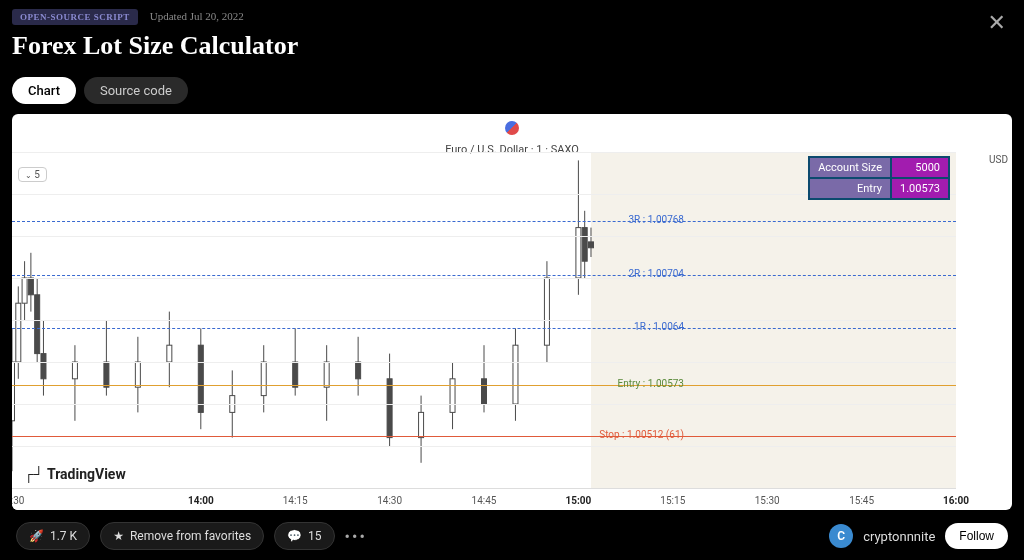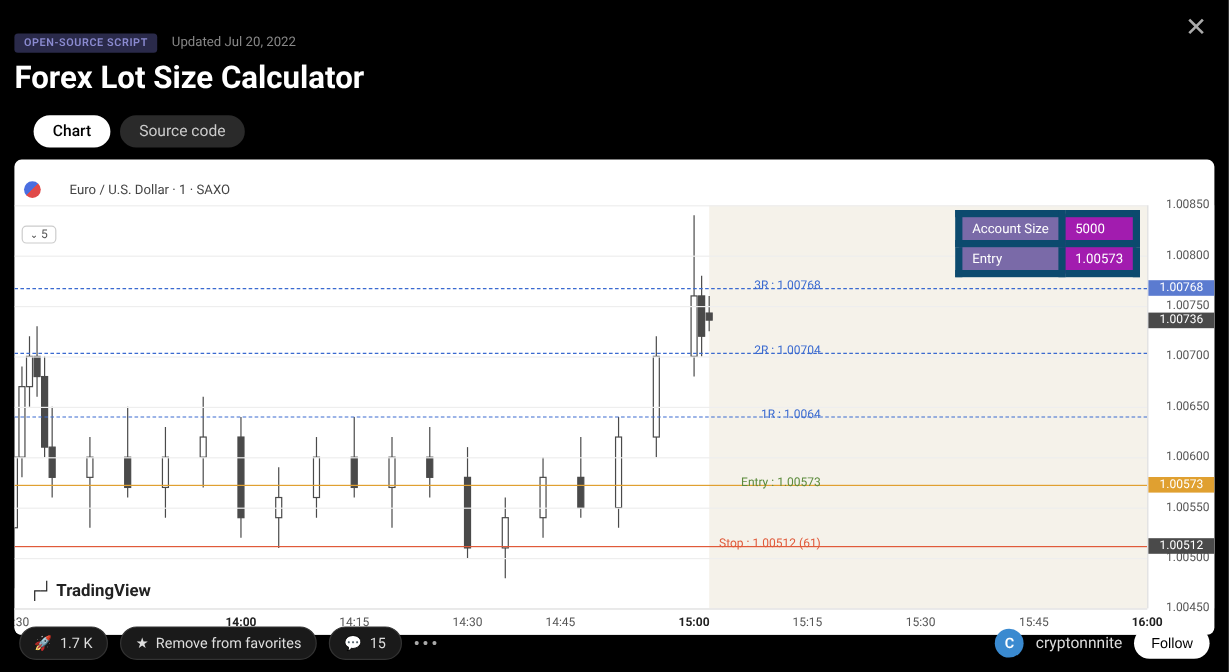--- a/index.html
+++ b/index.html
@@ -6,21 +6,22 @@
   body {
     width: 1024px;
     height: 560px;
     background: #000;
     font-family: -apple-system, BlinkMacSystemFont, "Segoe UI", Roboto, sans-serif;
     color: #fff;
     overflow: hidden;
     position: relative;
   }
   .header {
-    padding: 23px 12px 6px 12px;
+    padding: 6px 12px 6px 12px;
+    font-family: Liberation Serif, serif;
   }
   .badge {
     display: inline-block;
     background: #2a2a4a;
     color: #8a8ad0;
     font-size: 9px;
     font-weight: 600;
     letter-spacing: 0.5px;
     padding: 3px 8px;
     border-radius: 3px;
@@ -38,21 +39,21 @@
   }
   .close {
     position: absolute;
     top: 10px;
     right: 18px;
     font-size: 22px;
     color: #aaa;
     cursor: pointer;
   }
   .tabs {
-    padding: 0 28px;
+    padding: 0 12px;
     display: flex;
     gap: 8px;
     margin-top: 10px;
   }
   .tab {
     padding: 6px 16px;
     border-radius: 16px;
     font-size: 13px;
     cursor: pointer;
   }
@@ -62,24 +63,25 @@
     margin: 10px 12px 0 12px;
     background: #fff;
     border-radius: 6px;
     position: relative;
     height: 396px;
     overflow: hidden;
   }
   .symbol-bar {
     display: flex;
     align-items: center;
-    gap: 24px;
-    padding: 18px 8px;
+    gap: 8px;
+    padding: 7px 8px;
     font-size: 11px;
     color: #444;
+    flex-direction: column;
   }
   .symbol-icon {
     width: 14px; height:14px; border-radius:50%;
     background: linear-gradient(135deg,#4a6ee0 50%,#e04a4a 50%);
   }
   .ohlc span { margin-right: 2px; }
   .ohlc .lbl { color: #888; margin-left: 4px; }
   .ohlc .val { color: #333; }
   .ohlc .neg { color: #c0392b; }
   .interval-badge {
@@ -130,23 +132,23 @@
   .x-tick.bold { font-weight:700; color:#222; }
   .usd-lbl {
     position:absolute; right:4px; top:40px; font-size:10px; color:#555;
   }
   .calc-table {
     position:absolute; top:42px; right:62px;
     border-collapse:collapse;
     font-size:11px;
   }
   .calc-table td {
-    border:6px solid #0c4a6e;
+    border:2px solid #0c4a6e;
     padding:3px 8px;
-    text-align:left;
+    text-align:right;
     background:#7a6aa8;
     color:#fff;
   }
   .calc-table td.val { background:#a21caf; min-width:44px; }
   .tv-logo {
     position:absolute; left:12px; bottom:28px;
     font-size:14px; font-weight:700; color:#222;
   }
   .candles { position:absolute; inset:0; }
   .fade-future {
@@ -276,41 +278,26 @@
       <div class="hline r-line" style="top: 122.64px;"></div>
       <div class="hlabel r-lbl" style="position: absolute; top: 115.64px; right: 270px; font-size: 10px;">2R : 1.00704</div>
       <div class="hline r-line" style="top: 176.4px;"></div>
       <div class="hlabel r-lbl" style="position: absolute; top: 169.4px; right: 270px; font-size: 10px;">1R : 1.0064</div>
       <div class="hline entry-line" style="top: 232.68px;"></div>
       <div class="hlabel entry-lbl" style="position: absolute; top: 225.68px; right: 270px; font-size: 10px;">Entry : 1.00573</div>
       <div class="hline stop-line" style="top: 283.92px;"></div>
       <div class="hlabel stop-lbl" style="position: absolute; top: 276.92px; right: 270px; font-size: 10px;">Stop : 1.00512 (61)</div>
     </div>
 
-  <div class="y-axis" id="yaxis">
-      <div class="y-tick" style="top: 0px;">1.00850</div>
-      <div class="y-tick" style="top: 42px;">1.00800</div>
-      <div class="y-tick" style="top: 84px;">1.00750</div>
-      <div class="y-tick" style="top: 126px;">1.00700</div>
-      <div class="y-tick" style="top: 168px;">1.00650</div>
-      <div class="y-tick" style="top: 210px;">1.00600</div>
-      <div class="y-tick" style="top: 252px;">1.00550</div>
-      <div class="y-tick" style="top: 294px;">1.00500</div>
-      <div class="y-tick" style="top: 336px;">1.00450</div>
-      <div class="y-tag tag-blue" style="top: 68.88px;">1.00768</div>
-      <div class="y-tag tag-gray" style="top: 95.76px;">1.00736</div>
-      <div class="y-tag tag-orange" style="top: 232.68px;">1.00573</div>
-      <div class="y-tag tag-gray" style="top: 283.92px;">1.00512</div>
-    </div>
   <div class="x-axis" id="xaxis">
       <div class="x-tick" style="left: 0px;">13:30</div>
       <div class="x-tick bold" style="left: 188.8px;">14:00</div>
       <div class="x-tick" style="left: 283.2px;">14:15</div>
       <div class="x-tick" style="left: 377.6px;">14:30</div>
-      <div class="x-tick" style="left: 455px;">14:45</div>
+      <div class="x-tick" style="left: 472px;">14:45</div>
       <div class="x-tick bold" style="left: 566.4px;">15:00</div>
       <div class="x-tick" style="left: 660.8px;">15:15</div>
       <div class="x-tick" style="left: 755.2px;">15:30</div>
       <div class="x-tick" style="left: 849.6px;">15:45</div>
       <div class="x-tick bold" style="left: 944px;">16:00</div>
     </div>
 
   <table class="calc-table">
     <tbody id="calc-body">
         <tr>

